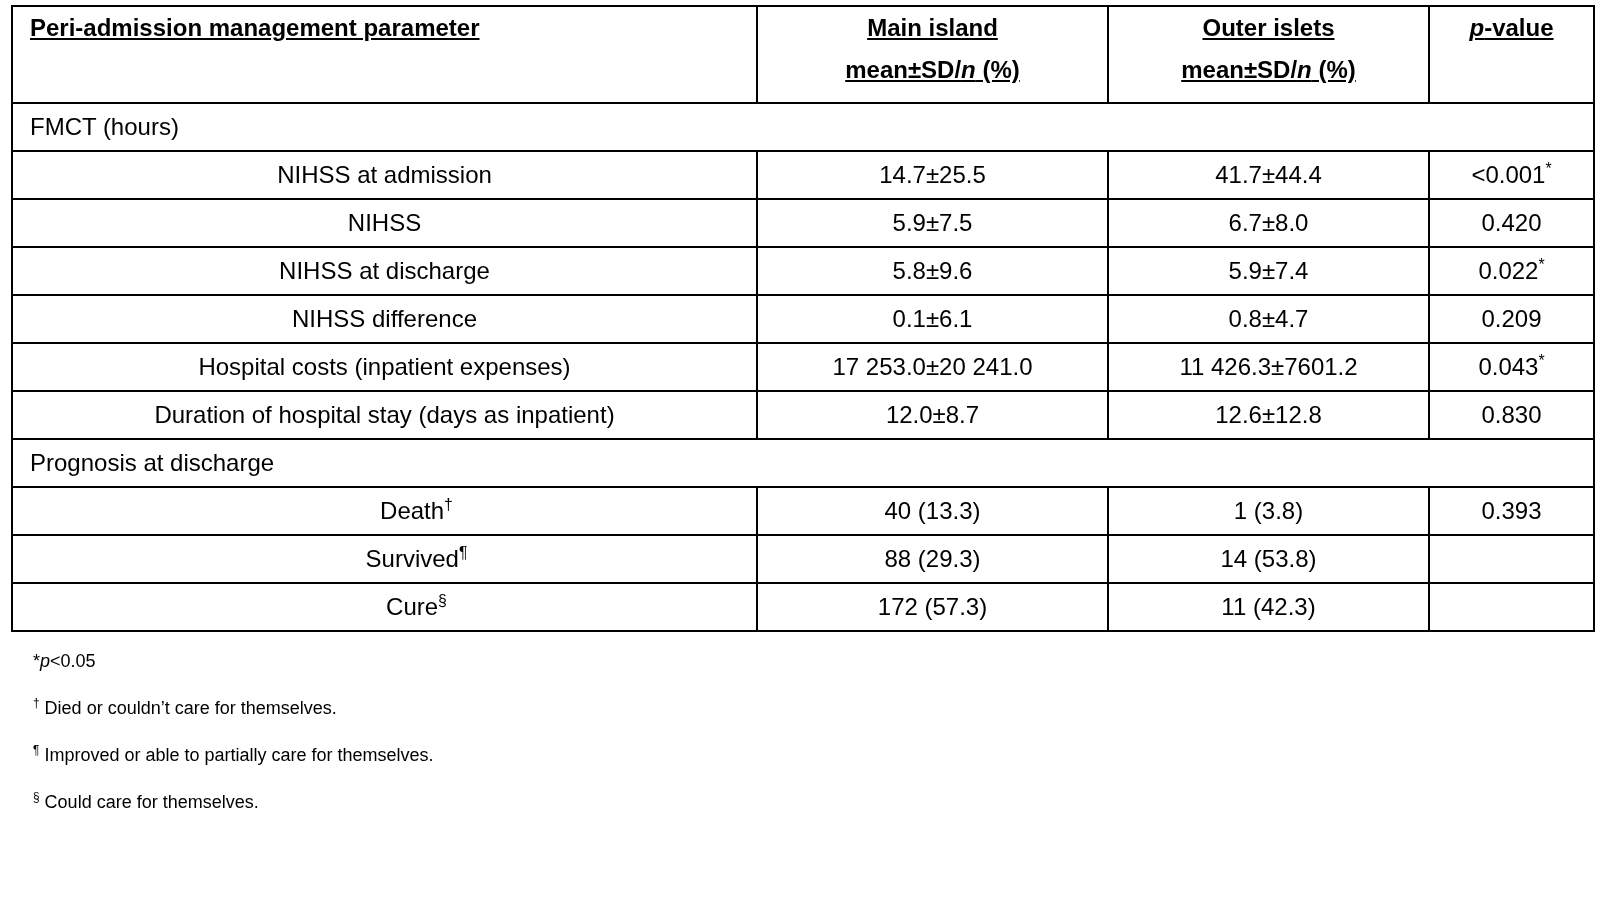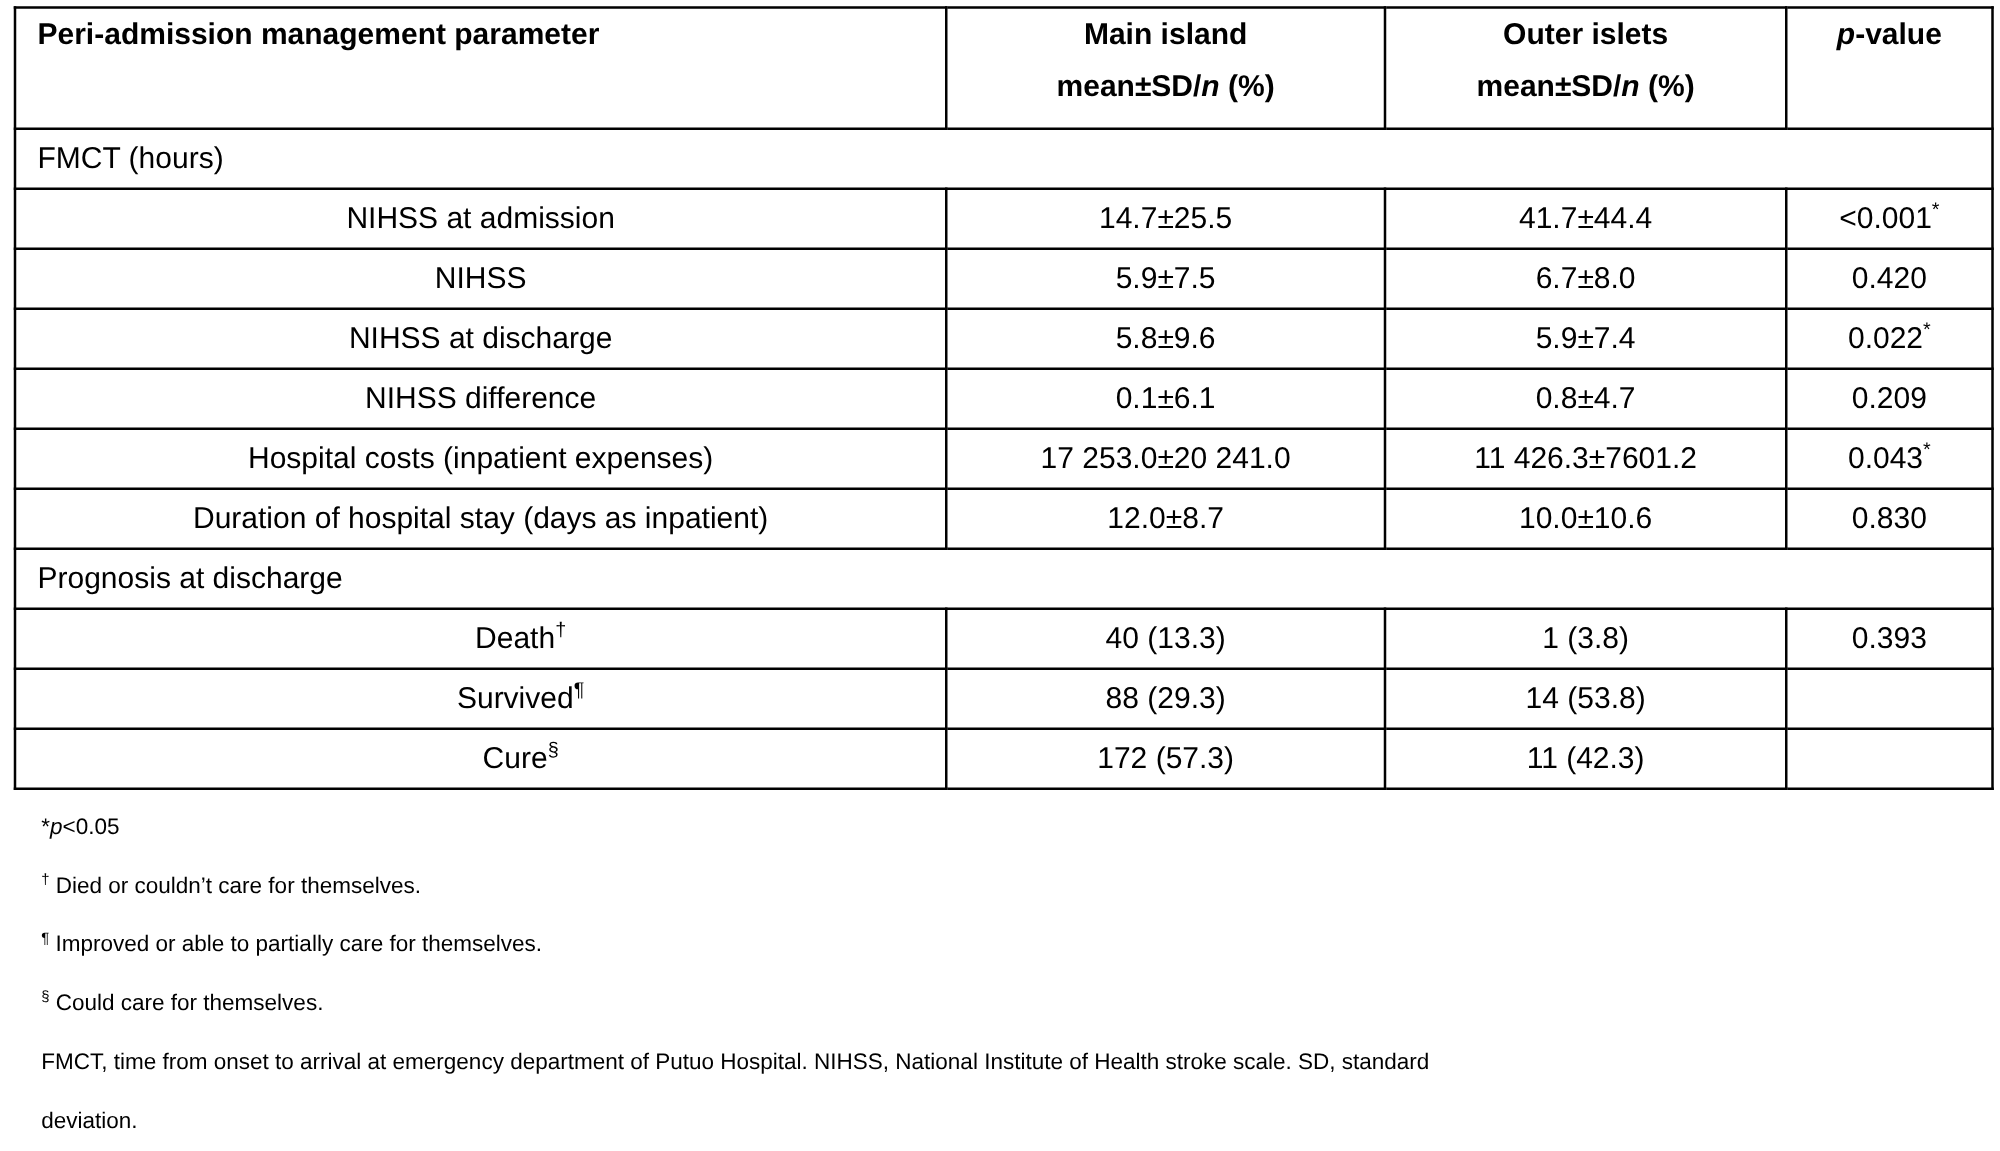--- a/index.html
+++ b/index.html
@@ -35,20 +35,21 @@
     overflow: hidden;
     white-space: nowrap;
   }
   thead tr { height: 97px; }
   thead th {
     font-weight: bold;
     vertical-align: top;
     padding-top: 8px;
     line-height: 42px;
     text-align: center;
+    text-decoration: underline;
   }
   thead th.param-h {
     text-align: left;
     padding-left: 17px;
   }
   tbody tr { height: 48px; }
   tbody td { vertical-align: middle; }
   td.param {
     text-align: center;
     padding-left: 17px;
@@ -137,21 +138,21 @@
       <tr>
         <td class="param"><span>Hospital costs (inpatient expenses)</span><sup></sup></td>
         <td class="val">17 253.0±20 241.0</td>
         <td class="val">11 426.3±7601.2</td>
         <td class="val"><span>0.043</span><sup>*</sup></td>
       </tr>
 
       <tr>
         <td class="param"><span>Duration of hospital stay (days as inpatient)</span><sup></sup></td>
         <td class="val">12.0±8.7</td>
-        <td class="val">10.0±10.6</td>
+        <td class="val">12.6±12.8</td>
         <td class="val"><span>0.830</span><sup></sup></td>
       </tr>
 
       <tr class="section-row">
         <td colspan="4">Prognosis at discharge</td>
       </tr>
 
       <tr class="indent">
         <td class="param"><span>Death</span><sup>†</sup></td>
         <td class="val">40 (13.3)</td>
@@ -174,19 +175,15 @@
       </tr>
 
     </tbody>
   </table>
 
   <div class="footnotes">
     <div class="fn"><span>*</span><i>p</i><span>&lt;0.05</span></div>
     <div class="fn"><sup>†</sup><span> Died or couldn’t care for themselves.</span></div>
     <div class="fn"><sup>¶</sup><span> Improved or able to partially care for themselves.</span></div>
     <div class="fn"><sup>§</sup><span> Could care for themselves.</span></div>
-    <div class="fn-abbrev">
-      <div>FMCT, time from onset to arrival at emergency department of Putuo Hospital. NIHSS, National Institute of Health stroke scale. SD, standard</div>
-      <div>deviation.</div>
-    </div>
   </div>
 
 </div>
 
 </body></html>

